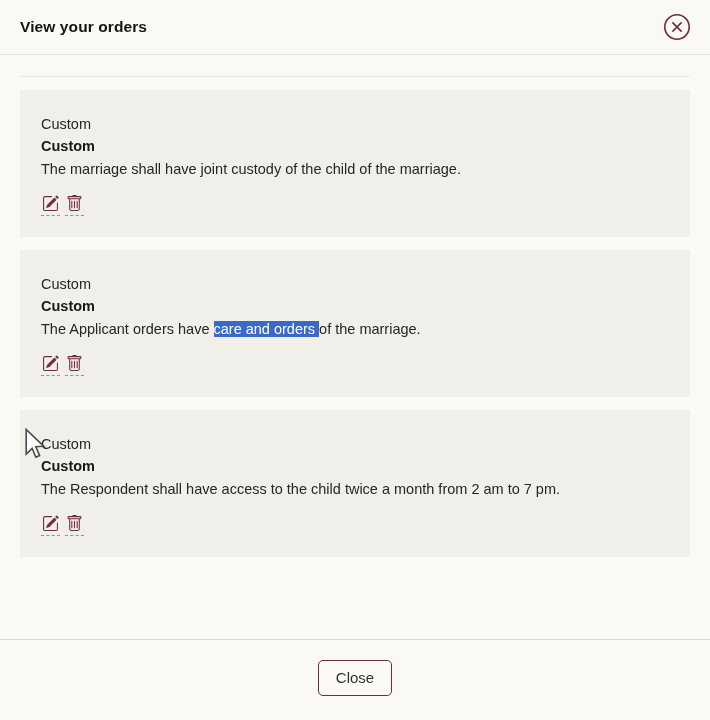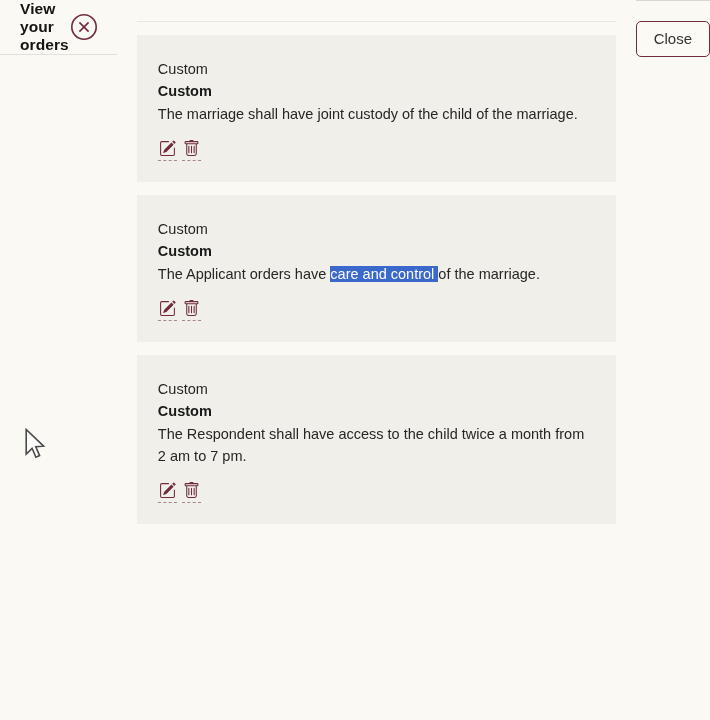--- a/index.html
+++ b/index.html
@@ -5,21 +5,21 @@
   * { box-sizing: border-box; }
   html, body { margin: 0; padding: 0; }
   body {
     width: 710px; height: 720px;
     position: relative;
     overflow: hidden;
     font-family: "Liberation Sans", sans-serif;
     background: var(--page-bg, #faf9f3);
     color: #222;
   }
-  .modal { width: 100%; height: 100%; display: flex; flex-direction: row; }
+  .modal { width: 100%; height: 100%; display: flex; flex-direction: column; }
 
   
   .modal-header {
     height: 55px; flex: 0 0 55px;
     display: flex; align-items: center;
     padding: 0 10px 0 20px;
     border-bottom: 1px solid #e1e0da;
   }
   .modal-title {
     flex: 1;
@@ -142,21 +142,21 @@
                   <path fill-rule="evenodd" d="M14.5 3a1 1 0 0 1-1 1H13v9a2 2 0 0 1-2 2H5a2 2 0 0 1-2-2V4h-.5a1 1 0 0 1-1-1V2a1 1 0 0 1 1-1H6a1 1 0 0 1 1-1h2a1 1 0 0 1 1 1h3.5a1 1 0 0 1 1 1v1zM4.118 4 4 4.059V13a1 1 0 0 0 1 1h6a1 1 0 0 0 1-1V4.059L11.882 4H4.118zM2.5 3V2h11v1h-11z"></path>
                 </svg>
             </span>
           </a>
         </div>
       </article>
 
       <article class="card">
         <div class="cat">Custom</div>
         <div class="type">Custom</div>
-        <p class="text"><span>The Applicant orders have </span><span class="sel">care and control </span><span>of the marriage.</span></p>
+        <p class="text"><span>The Applicant orders have </span><span class="sel">care and orders </span><span>of the marriage.</span></p>
         <div class="actions">
           <a class="icon-link" aria-label="Edit order">
             <span>
               <svg width="17" height="17" viewBox="0 0 16 16" fill="currentColor">
                   <path d="M15.502 1.94a.5.5 0 0 1 0 .706L14.459 3.69l-2-2L13.502.646a.5.5 0 0 1 .707 0l1.293 1.293zm-1.75 2.456-2-2L4.939 9.21a.5.5 0 0 0-.121.196l-.805 2.414a.25.25 0 0 0 .316.316l2.414-.805a.5.5 0 0 0 .196-.12l6.813-6.814z"></path>
                   <path d="M1 13.5A1.5 1.5 0 0 0 2.5 15h11a1.5 1.5 0 0 0 1.5-1.5v-6a.5.5 0 0 0-1 0v6a.5.5 0 0 1-.5.5h-11a.5.5 0 0 1-.5-.5v-11a.5.5 0 0 1 .5-.5H9a.5.5 0 0 0 0-1H2.5A1.5 1.5 0 0 0 1 2.5v11z"></path>
                 </svg>
             </span>
           </a>
           <a class="icon-link" aria-label="Delete order">

